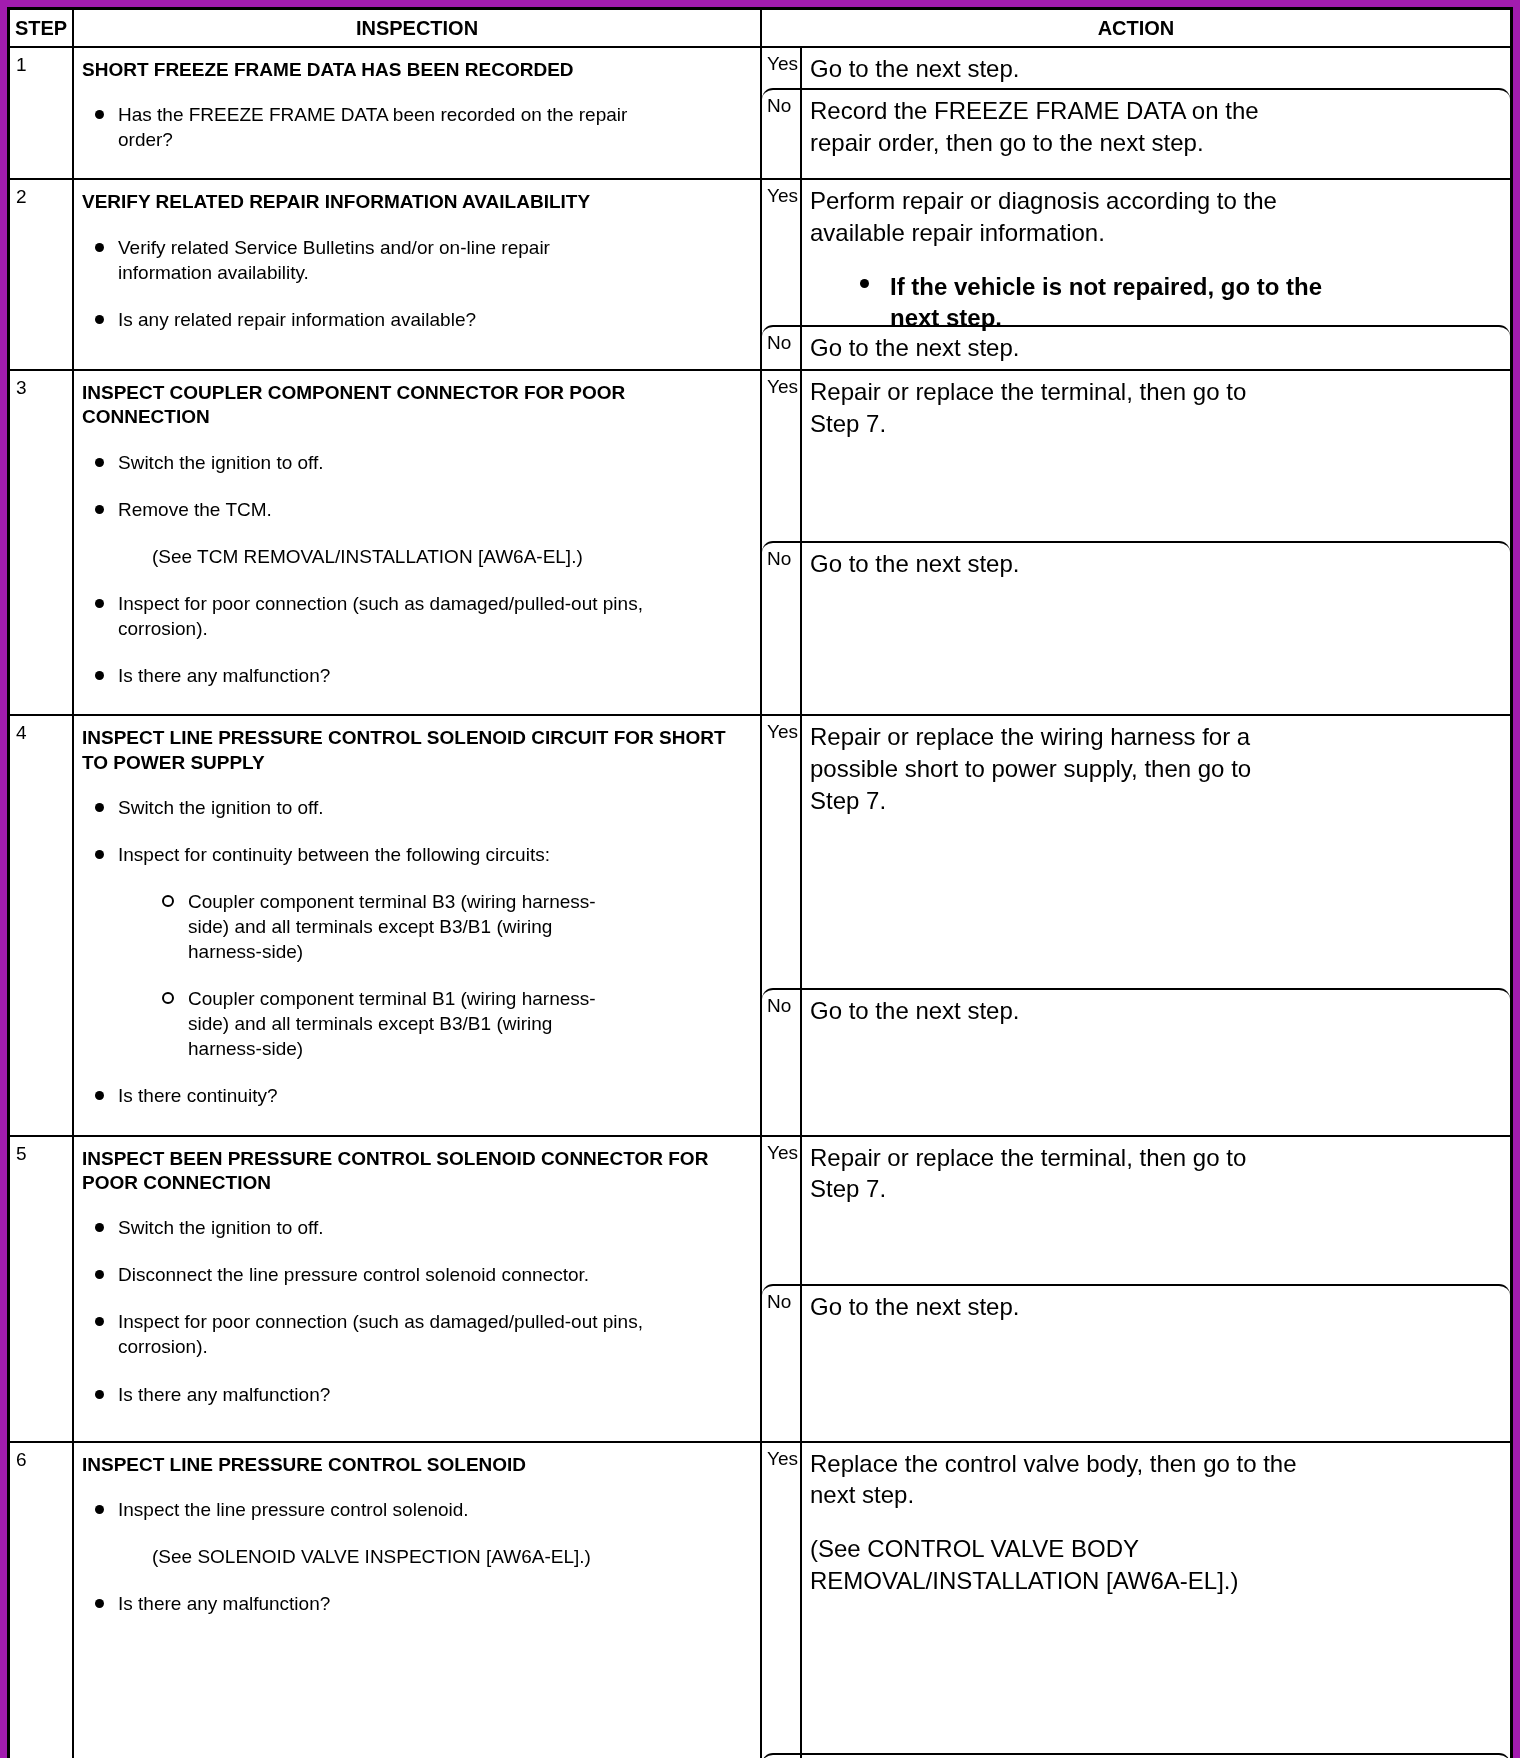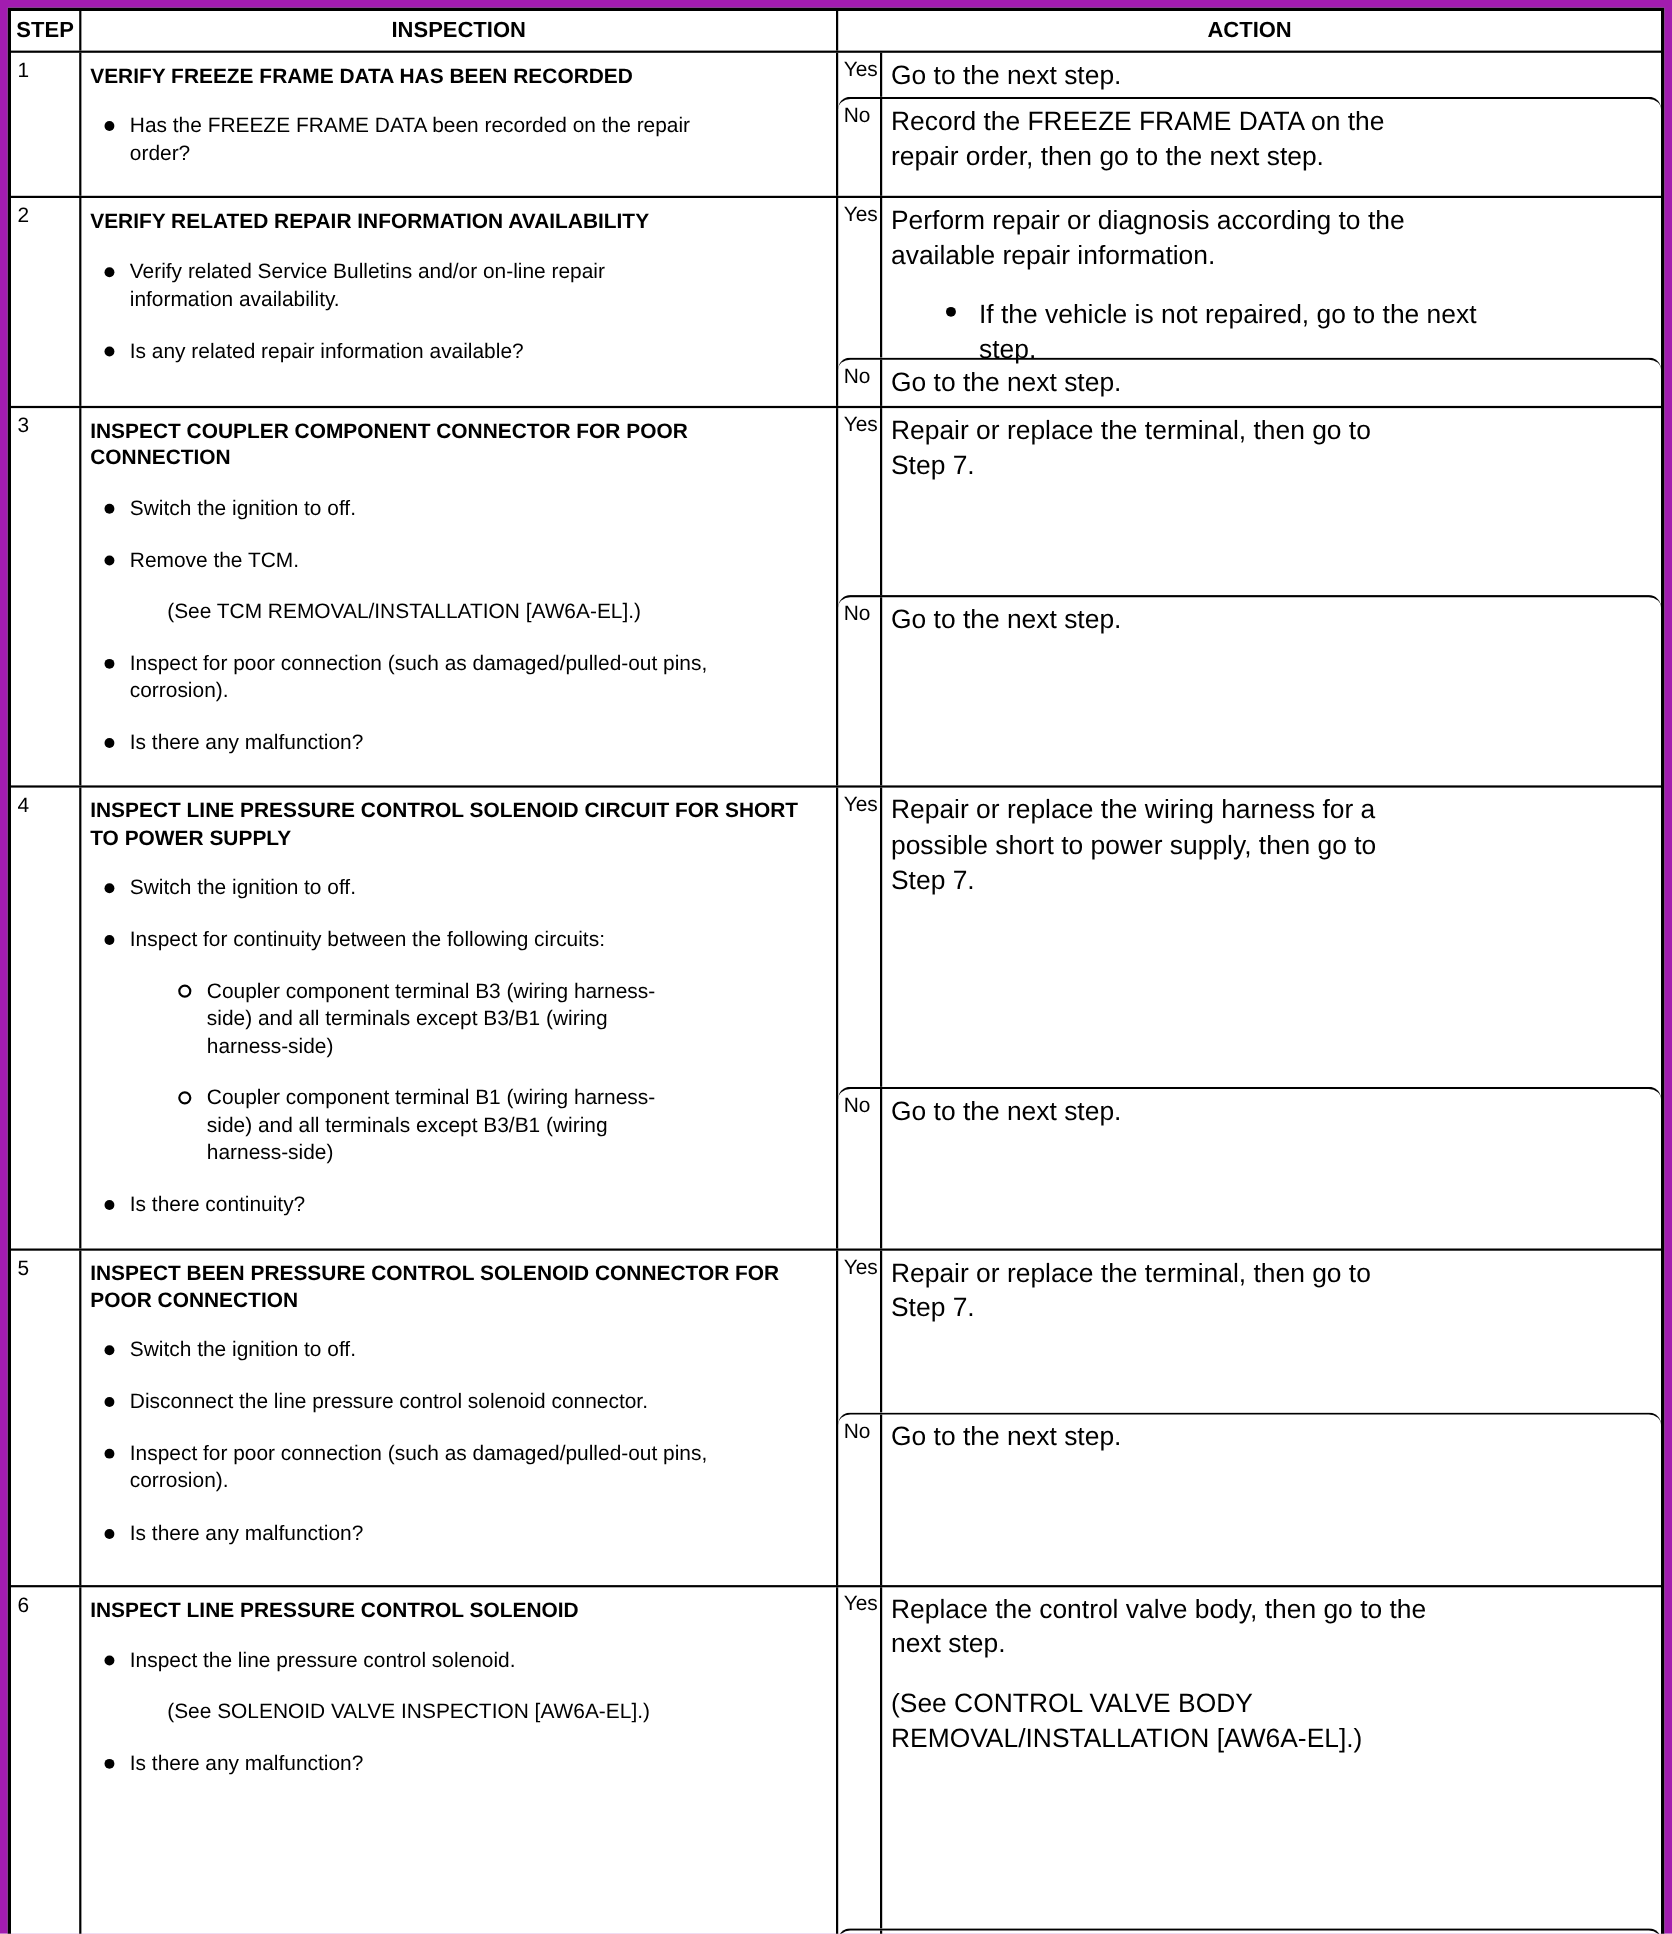--- a/index.html
+++ b/index.html
@@ -57,41 +57,41 @@
     width: 40px; flex: none; box-sizing: border-box;
     border-right: 2px solid #000000;
     font-size: 19px; padding: 5px 14px 4px 5px; line-height: 1.2;
   }
   .action-text {
     flex: 1 1 auto; font-size: 24px; padding: 5px 8px; line-height: 1.32;
   }
   .ablock { position: relative; }
   .ablock + .ablock { margin-top: 22px; }
   .ablock.text { max-width: 490px; }
-  .ablock.bullet { padding-left: 80px; max-width: 470px; }
+  .ablock.bullet { padding-left: 80px; max-width: 470px; font-weight: bold; }
   .ablock.bullet::before {
     content: ""; position: absolute; left: 50px; top: 8px;
     width: 9px; height: 9px; background: #000; border-radius: 50%;
   }
 </style>
 </head>
 <body>
 
 <div class="page">
   <div class="table">
     <div class="hdr">
       <div class="hdr-cell">STEP</div>
       <div class="hdr-cell">INSPECTION</div>
       <div class="hdr-cell">ACTION</div>
     </div>
     <div id="table-body">
         <div class="row" style="min-height: 115px;">
           <div class="cell step-cell">1</div>
           <div class="cell insp-cell">
-            <div class="insp-title">VERIFY FREEZE FRAME DATA HAS BEEN RECORDED</div>
+            <div class="insp-title">SHORT FREEZE FRAME DATA HAS BEEN RECORDED</div>
             <div class="item bullet">Has the FREEZE FRAME DATA been recorded on the repair order?</div>
           </div>
           <div class="action-col">
             <div class="action-sub" style="height: 40px; flex: 0 0 auto;">
               <div class="cell yn-label">Yes</div>
               <div class="cell action-text">
                 <div class="ablock text">Go to the next step.</div>
               </div>
             </div>
             <div class="action-sub">

